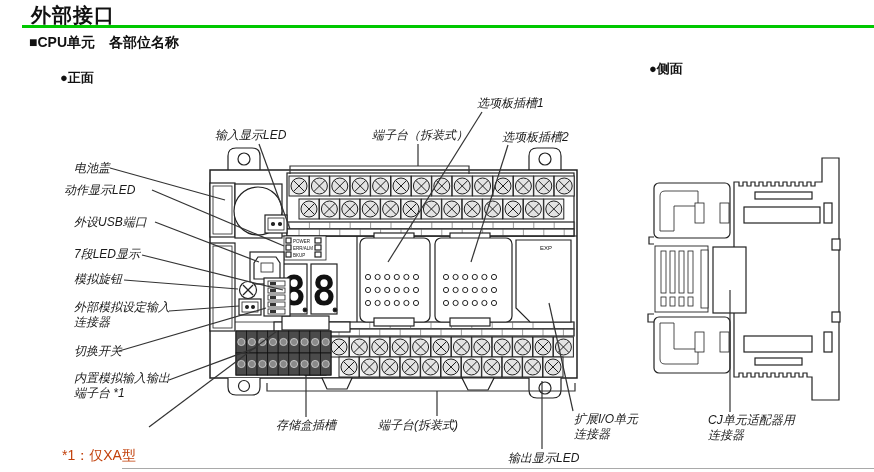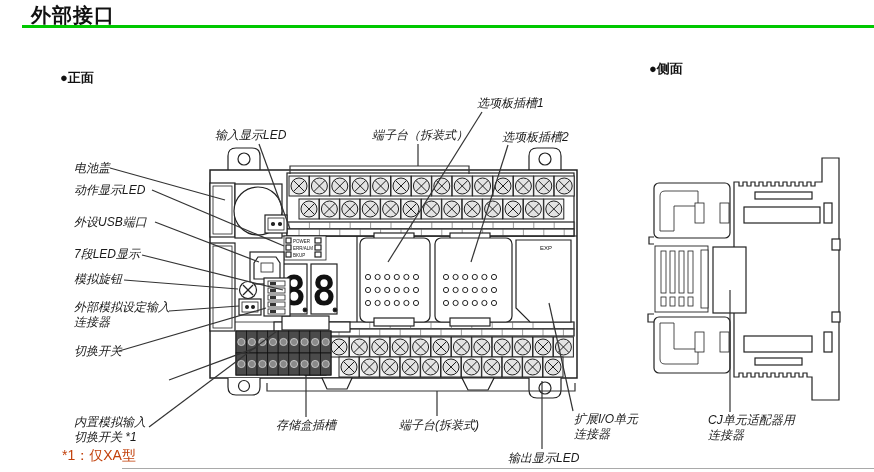--- a/index.html
+++ b/index.html
@@ -14,42 +14,43 @@
   .botline{position:absolute;left:100px;top:468px;width:774px;height:1px;background:#a9a9a9;}
   svg{position:absolute;left:0;top:0;}
 </style>
 </head>
 <body>
 
 <div id="page">
 
   <div class="h1">外部接口</div>
   <div class="rule" id="greenrule" style="background: rgb(0, 200, 0);"></div>
+  <div class="h2">■CPU单元　各部位名称</div>
   <div class="h3" style="left:38px;top:69px">●正面</div>
   <div class="h3" style="left:627px;top:60px">●侧面</div>
 
   <div class="lbl" style="left:52px;top:161px">电池盖</div>
-  <div class="lbl" style="left:52px;top:183px">动作显示LED</div>
+  <div class="lbl" style="left:42px;top:183px">动作显示LED</div>
   <div class="lbl" style="left:52px;top:215px">外设USB端口</div>
   <div class="lbl" style="left:52px;top:247px">7段LED显示</div>
   <div class="lbl" style="left:52px;top:272px">模拟旋钮</div>
   <div class="lbl" style="left:52px;top:300px">外部模拟设定输入
 连接器</div>
   <div class="lbl" style="left:52px;top:344px">切换开关</div>
-  <div class="lbl" style="left:52px;top:415px">内置模拟输入
-切换开关 *1</div>
+  <div class="lbl" style="left:52px;top:371px">内置模拟输入输出
+端子台 *1</div>
   <div class="note" style="left:40px;top:447px">*1：仅XA型</div>
 
   <div class="lbl" style="left:193px;top:128px">输入显示LED</div>
   <div class="lbl" style="left:350px;top:128px">端子台（拆装式）</div>
   <div class="lbl" style="left:455px;top:96px">选项板插槽1</div>
   <div class="lbl" style="left:480px;top:130px">选项板插槽2</div>
 
   <div class="lbl" style="left:254px;top:418px">存储盒插槽</div>
-  <div class="lbl" style="left:377px;top:418px">端子台(拆装式)</div>
+  <div class="lbl" style="left:356px;top:418px">端子台(拆装式)</div>
   <div class="lbl" style="left:486px;top:451px">输出显示LED</div>
   <div class="lbl" style="left:552px;top:412px">扩展I/O单元
 连接器</div>
   <div class="lbl" style="left:686px;top:413px">CJ单元适配器用
 连接器</div>
 
   <div class="botline"></div>
 
   <svg id="art" width="874" height="472" viewBox="0 0 874 472">
     <g fill="none" stroke="#222" stroke-width="1.2">

